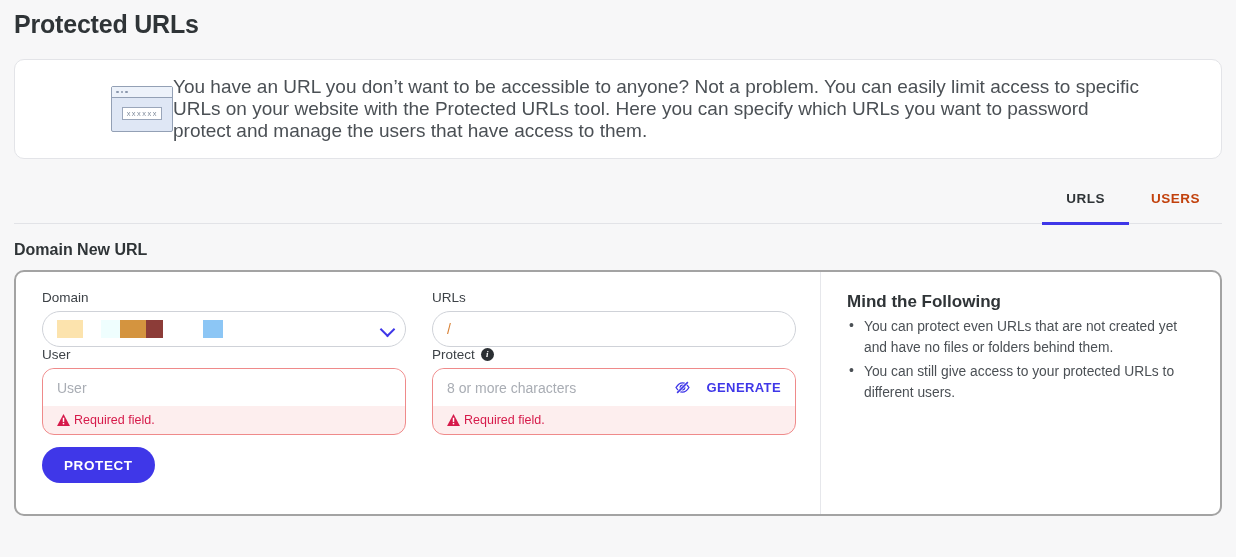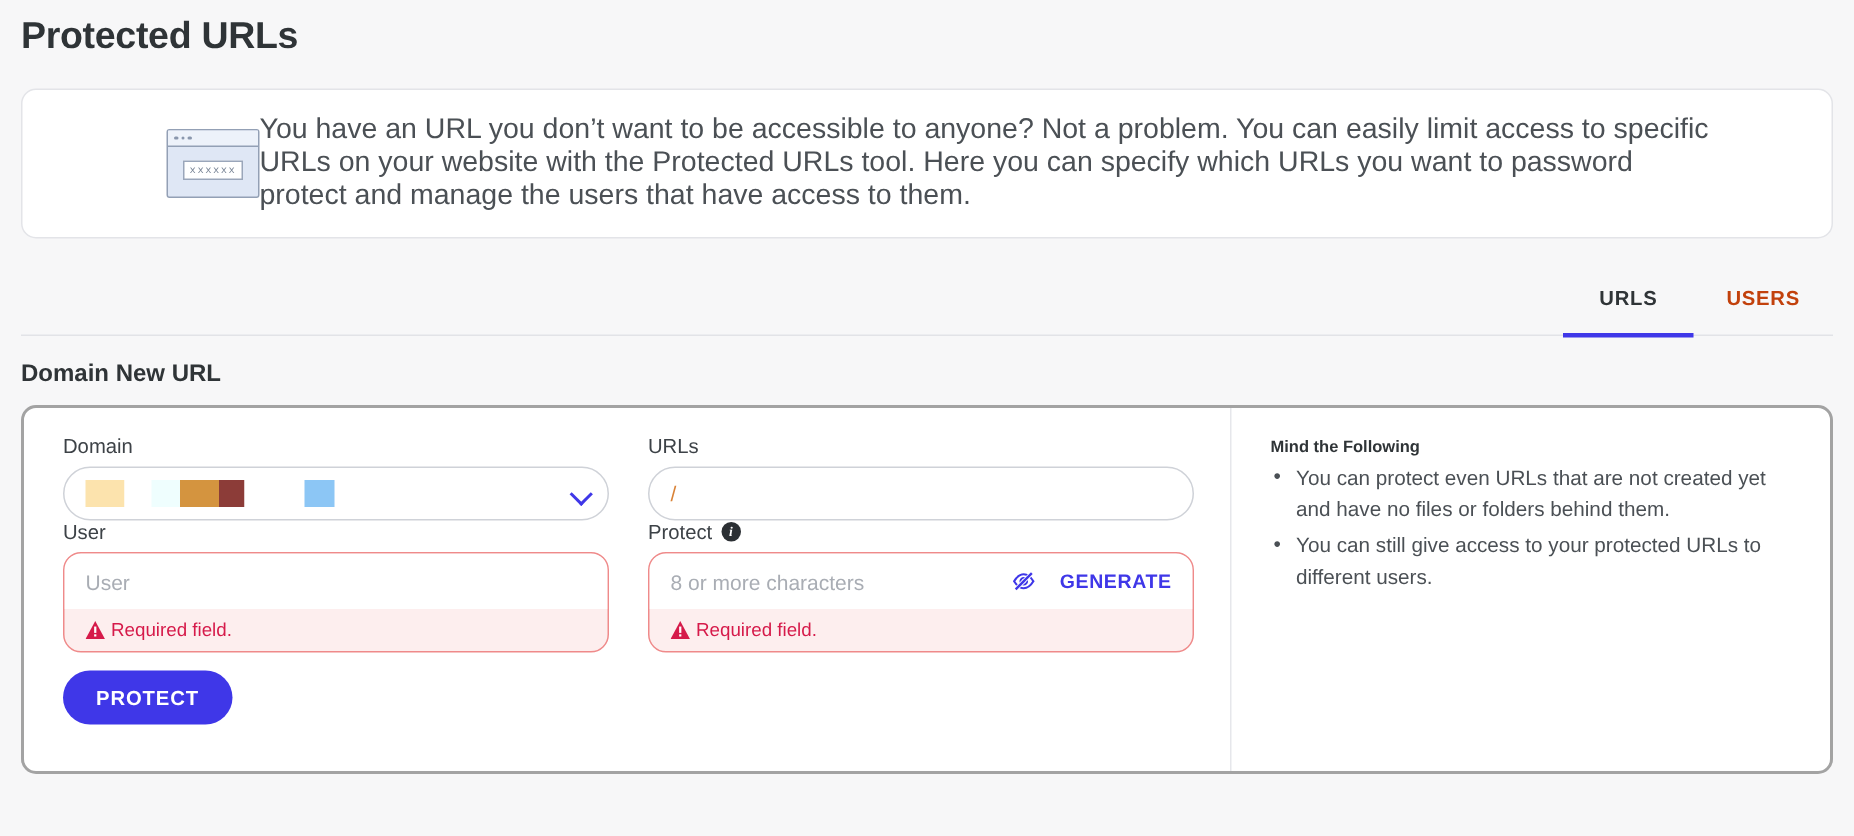--- a/index.html
+++ b/index.html
@@ -302,21 +302,21 @@
     font-size: 13.5px;
     font-weight: bold;
     letter-spacing: 0.6px;
     border: none;
     cursor: pointer;
     font-family: "Liberation Sans", sans-serif;
   }
 
   
   .mind-title {
-    font-size: 11px;
+    font-size: 17px;
     font-weight: bold;
     color: #2f3437;
     margin-bottom: 4px;
   }
   .mind-list { list-style: none; }
   .mind-list li {
     position: relative;
     padding-left: 17px;
     font-size: 13.8px;
     line-height: 21px;

